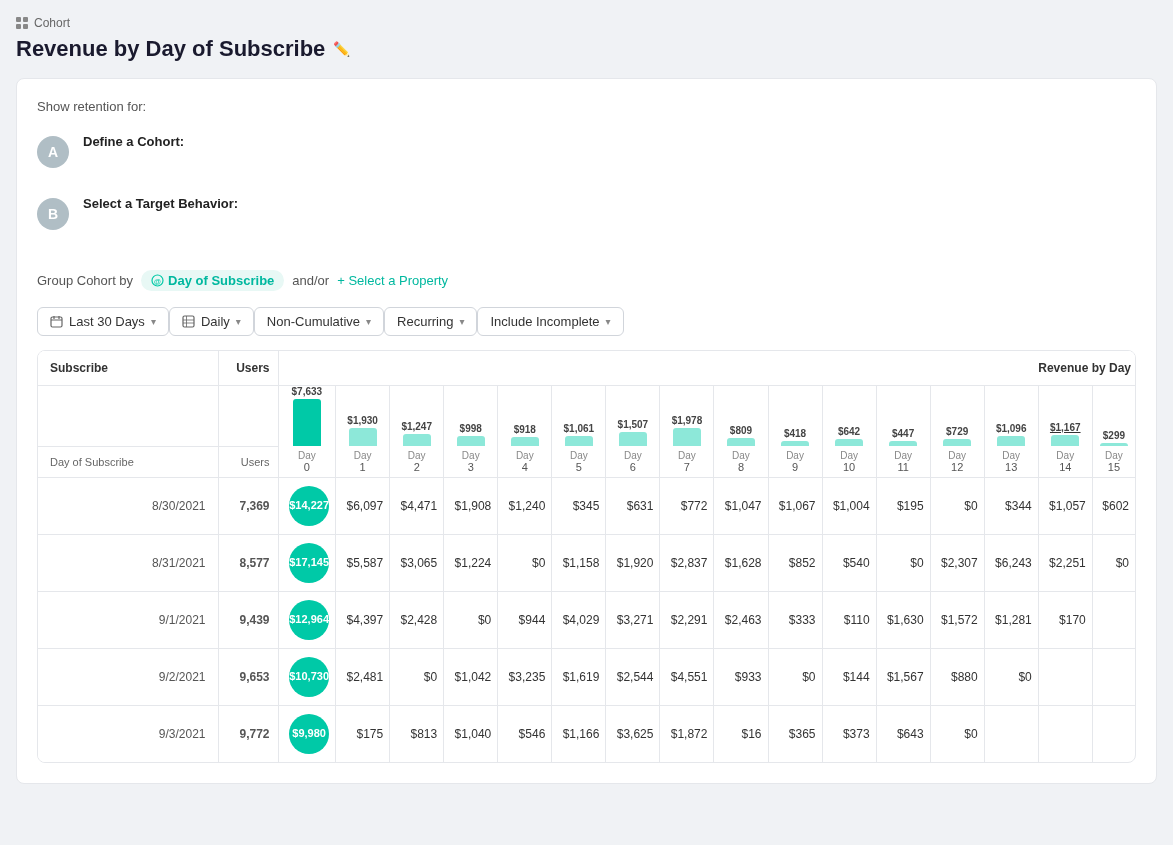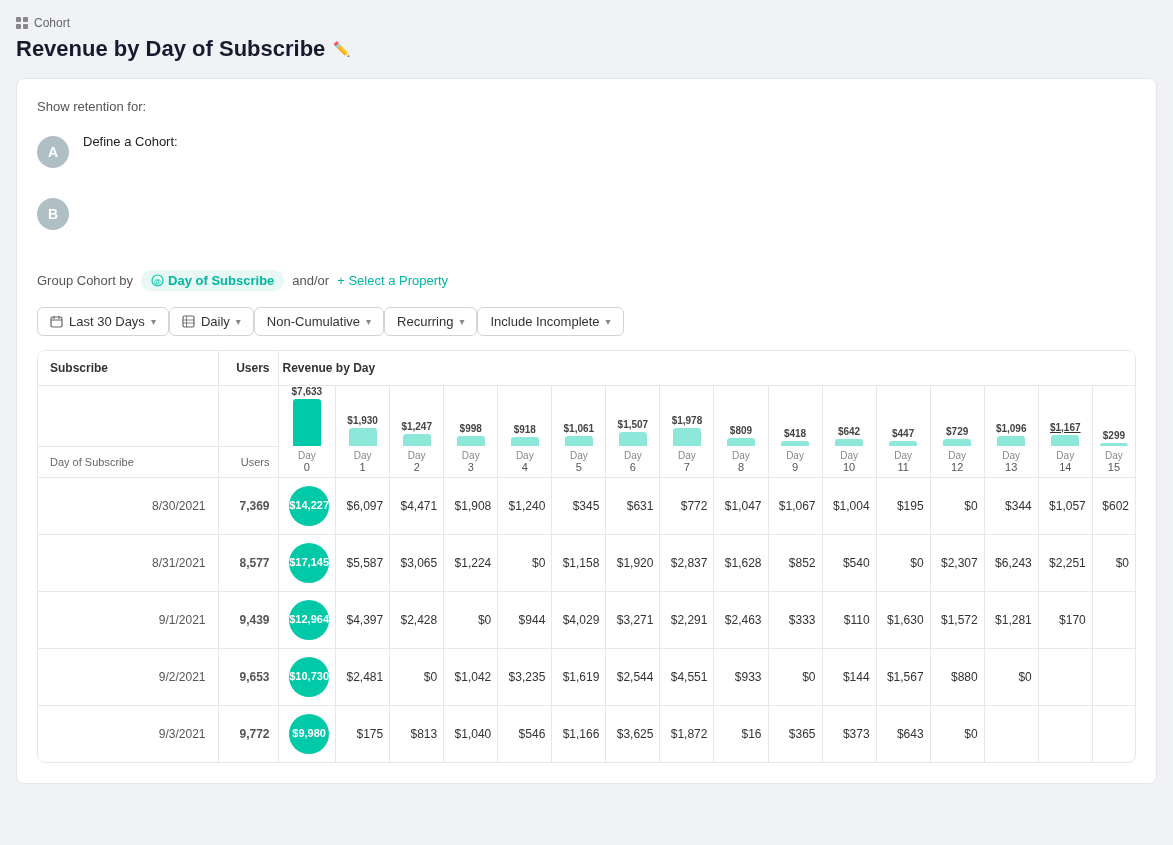--- a/index.html
+++ b/index.html
@@ -15,21 +15,21 @@
     .page-title h1 { font-size: 22px; font-weight: 700; color: #1a1a2e; }
     .edit-icon { color: #aaa; cursor: pointer; font-size: 14px; }
 
     .card { background: #fff; border-radius: 8px; border: 1px solid #e5e7eb; padding: 20px; margin-bottom: 12px; }
 
     .show-retention { color: #555; font-size: 13px; margin-bottom: 4px; }
 
     .section-row { display: flex; align-items: flex-start; gap: 14px; margin-bottom: 8px; }
     .section-badge { width: 32px; height: 32px; border-radius: 50%; background: #b0bec5; display: flex; align-items: center; justify-content: center; color: #fff; font-weight: 700; font-size: 14px; flex-shrink: 0; margin-top: 2px; }
     .section-content { flex: 1; }
-    .section-label { font-weight: 400; color: #222; font-size: 13px; margin-bottom: 4px; }
+    .section-label { font-weight: 700; color: #222; font-size: 13px; margin-bottom: 4px; }
     .section-sub { color: #555; font-size: 13px; display: flex; align-items: center; gap: 6px; }
 
     .teal-link { color: #00b89f; font-weight: 600; cursor: pointer; display: inline-flex; align-items: center; gap: 4px; }
 
     .group-row { display: flex; align-items: center; gap: 8px; font-size: 13px; color: #555; margin: 12px 0 16px; }
     .group-chip { display: inline-flex; align-items: center; gap: 4px; background: #e8f8f5; color: #00b89f; font-weight: 600; padding: 3px 10px; border-radius: 14px; font-size: 13px; }
     .select-property { color: #00b89f; cursor: pointer; display: inline-flex; align-items: center; gap: 4px; }
 
     .toolbar { display: flex; align-items: flex-end; margin-bottom: 14px; flex-wrap: wrap; }
     .toolbar-btn { display: flex; align-items: center; gap: 6px; border: 1px solid #d1d5db; border-radius: 6px; padding: 6px 12px; background: #fff; cursor: pointer; font-size: 13px; color: #333; }
@@ -37,21 +37,21 @@
 
     .table-container { overflow-x: auto; border: 1px solid #e5e7eb; border-radius: 8px; }
     table { width: 100%; border-collapse: collapse; font-size: 12px; }
     th, td { border-right: 1px solid #e5e7eb; border-bottom: 1px solid #e5e7eb; text-align: right; padding: 0; }
     th:last-child, td:last-child { border-right: none; }
     tr:last-child td { border-bottom: none; }
 
     .header-main { background: #fff; }
     .col-subscribe { width: 180px; min-width: 180px; text-align: left; padding: 10px 12px; font-weight: 600; color: #333; border-right: 1px solid #e5e7eb; background: #fff; }
     .col-users { width: 60px; min-width: 60px; text-align: right; padding: 10px 8px; font-weight: 600; color: #333; border-right: 1px solid #e5e7eb; background: #fff; }
-    .col-header-group { text-align: left; padding: 8px 4px; font-weight: 600; color: #333; background: #fff; }
+    .col-header-group { text-align: right; padding: 8px 4px; font-weight: 600; color: #333; background: #fff; }
 
     .chart-row th { padding: 0 2px; border-bottom: none; background: #fff; }
     .chart-cell { display: flex; flex-direction: column; align-items: center; justify-content: flex-end; height: 60px; padding: 0 2px; }
     .bar { width: 28px; border-radius: 3px 3px 0 0; background: #00c9a7; }
     .bar-val { font-size: 10px; color: #444; margin-bottom: 2px; white-space: nowrap; }
 
     .day-header-row th { background: #fff; padding: 4px 0; color: #666; font-size: 11px; font-weight: 500; text-align: center; white-space: nowrap; }
     .day-header-row .sticky-left { text-align: left; }
 
     td.date-cell { text-align: right; padding: 8px 12px; color: #555; border-right: 1px solid #e5e7eb; white-space: nowrap; }
@@ -97,20 +97,21 @@
       <div class="section-content">
         <div class="section-label">Define a Cohort:</div>
       </div>
     </div>
 
     <div style="height:20px;"></div>
 
     <div class="section-row">
       <div class="section-badge">B</div>
       <div class="section-content">
+        <div class="section-label">Select a Target Behavior:</div>
       </div>
     </div>
 
     <div style="height:20px;"></div>
 
     <div class="group-row">
       <span>Group Cohort by</span>
       <span class="group-chip">
         <svg width="13" height="13" viewBox="0 0 13 13">
             <circle cx="6.5" cy="6.5" r="5.5" fill="none" stroke="#00c9a7" stroke-width="1.2"></circle>

